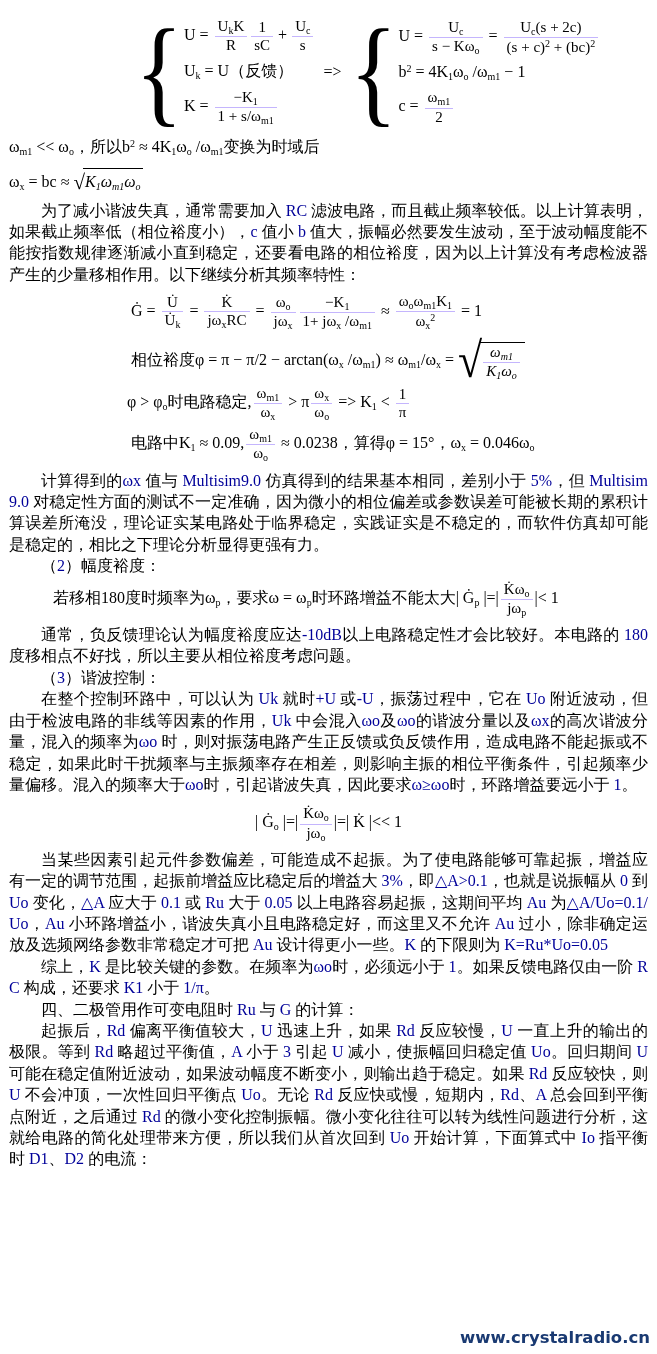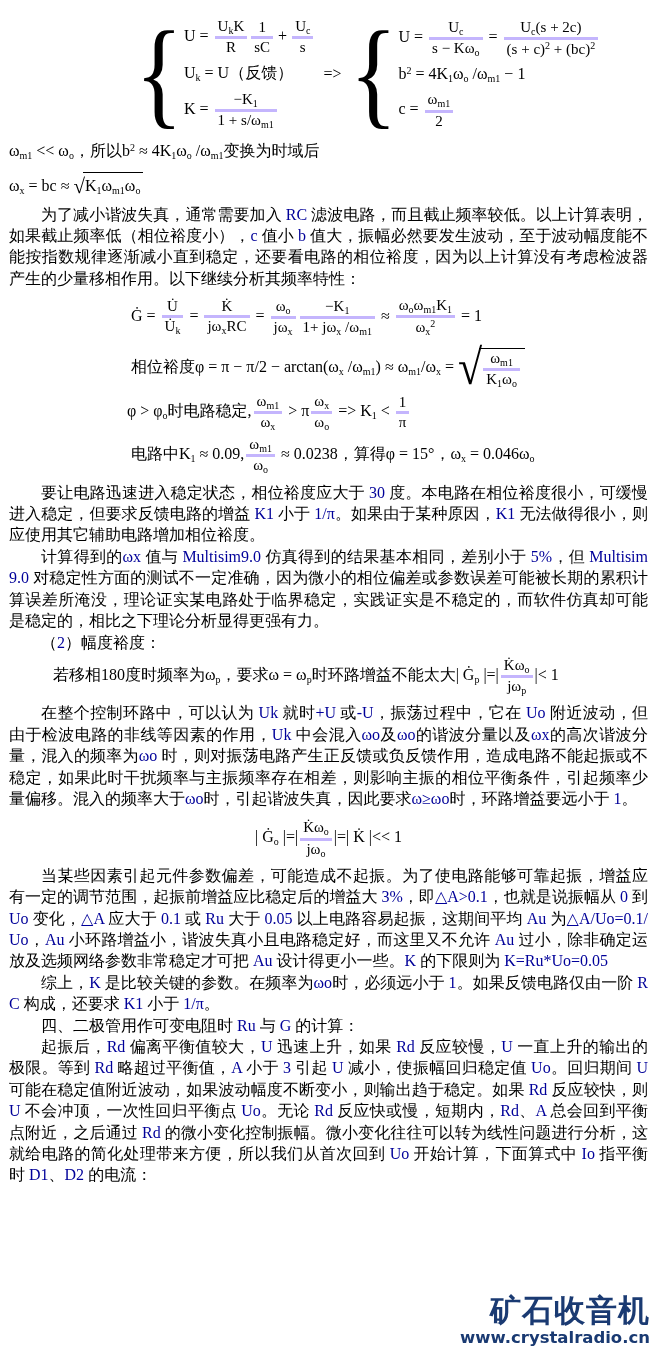--- a/index.html
+++ b/index.html
@@ -9,26 +9,26 @@
     font-family:"Liberation Serif","DejaVu Serif",serif;
     font-size:16px;
   }
   .content{padding:12px 9px 0 9px;}
   
   p.zh{margin:0;text-indent:2em;text-align:justify;line-height:21.4px;word-break:break-all;}
   .lat{color:#000099;}
   
   .eq{font-family:"Liberation Serif","DejaVu Serif",serif;color:#000;white-space:nowrap;}
   .fr{display:inline-block;vertical-align:middle;text-align:center;line-height:1.12;font-size:15px;margin:0 2px;}
-  .fr .n{display:block;border-bottom:3px solid #c4b5fd;padding:0 3px;}
+  .fr .n{display:block;border-bottom:1px solid #c4b5fd;padding:0 3px;}
   .fr .d{display:block;padding:0 3px;}
   sub{font-size:10px;vertical-align:-3px;}
   sup{font-size:10px;vertical-align:5px;}
   .sq{font-size:21px;vertical-align:-1px;margin-right:-2px;}
-  .sqb{display:inline-block;vertical-align:middle;border-top:1px solid #000;padding:1px 3px 0 2px;}
+  .sqb{display:inline-block;vertical-align:middle;border-top:1px solid #000;padding:1px 3px 0 2px;font-style:italic;}
   .sq2{display:inline-block;font-size:44px;line-height:0;vertical-align:middle;transform:scaleY(1.12);margin-right:-3px;}
   .sys{display:flex;align-items:center;margin:6px 0 2px 126px;}
   .brace{display:inline-block;font-size:100px;line-height:0;transform:scaleY(1.18);font-weight:400;margin-right:1px;}
   .col{display:flex;flex-direction:column;gap:7px;}
   .row{display:block;}
   .imply{margin:0 8px;}
   .op{margin:0 3px;}
   .ln{line-height:24px;}
   .ml141{}
   .ml122{margin-left:122px;}
@@ -66,33 +66,33 @@
   <div class="eq ln ml141 mt6">ω<sub>m1</sub> &lt;&lt; ω<sub>o</sub>，所以b<sup>2</sup> ≈ 4K<sub>1</sub>ω<sub>o</sub> /ω<sub>m1</sub>变换为时域后</div>
   <div class="eq ln ml141 mt4">ω<sub>x</sub> = bc ≈ <span class="sq">√</span><span class="sqb">K<sub>1</sub>ω<sub>m1</sub>ω<sub>o</sub></span></div>
 
   <p class="zh mt8">为了减小谐波失真，通常需要加入 <span class="lat" style="color: rgb(0, 0, 153);">RC</span> 滤波电路，而且截止频率较低。以上计算表明，如果截止频率低（相位裕度小），<span class="lat" style="color: rgb(0, 0, 153);">c</span> 值小 <span class="lat" style="color: rgb(0, 0, 153);">b</span> 值大，振幅必然要发生波动，至于波动幅度能不能按指数规律逐渐减小直到稳定，还要看电路的相位裕度，因为以上计算没有考虑检波器产生的少量移相作用。以下继续分析其频率特性：</p>
 
   <div class="eq ln ml122 mt8">Ġ = <span class="fr"><span class="n">U̇</span><span class="d">U̇<sub>k</sub></span></span> = <span class="fr"><span class="n">K̇</span><span class="d">jω<sub>x</sub>RC</span></span> = <span class="fr"><span class="n">ω<sub>o</sub></span><span class="d">jω<sub>x</sub></span></span><span class="fr"><span class="n">−K<sub>1</sub></span><span class="d">1+ jω<sub>x</sub> /ω<sub>m1</sub></span></span> ≈ <span class="fr"><span class="n">ω<sub>o</sub>ω<sub>m1</sub>K<sub>1</sub></span><span class="d">ω<sub>x</sub><sup>2</sup></span></span> = 1</div>
   <div class="eq ln ml122 mt10">相位裕度φ = π − π/2 − arctan(ω<sub>x</sub> /ω<sub>m1</sub>) ≈ ω<sub>m1</sub>/ω<sub>x</sub> = <span class="sq2">√</span><span class="sqb"><span class="fr"><span class="n">ω<sub>m1</sub></span><span class="d">K<sub>1</sub>ω<sub>o</sub></span></span></span></div>
   <div class="eq ln ml118 mt12">φ &gt; φ<sub>o</sub>时电路稳定,<span class="fr"><span class="n">ω<sub>m1</sub></span><span class="d">ω<sub>x</sub></span></span> &gt; π<span class="fr"><span class="n">ω<sub>x</sub></span><span class="d">ω<sub>o</sub></span></span> =&gt; K<sub>1</sub> &lt; <span class="fr"><span class="n">1</span><span class="d">π</span></span></div>
   <div class="eq ln ml122 mt12 mb6">电路中K<sub>1</sub> ≈ 0.09,<span class="fr"><span class="n">ω<sub>m1</sub></span><span class="d">ω<sub>o</sub></span></span> ≈ 0.0238，算得φ = 15°，ω<sub>x</sub> = 0.046ω<sub>o</sub></div>
 
-  <p class="zh">要让电路迅速进入稳定状态，相位裕度应大于 <span class="lat" style="color: rgb(0, 0, 153);">30</span> 度。本电路在相位裕度很小，可缓慢进入稳定，但要求反馈电路的增益 <span class="lat" style="color: rgb(0, 0, 153);">K1</span> 小于 <span class="lat" style="color: rgb(0, 0, 153);">1/π</span>。如果由于某种原因，<span class="lat" style="color: rgb(0, 0, 153);">K1</span> 无法做得很小，则应使用其它辅助电路增加相位裕度。</p>
   <p class="zh">计算得到的<span class="lat" style="color: rgb(0, 0, 153);">ωx</span> 值与 <span class="lat" style="color: rgb(0, 0, 153);">Multisim9.0</span> 仿真得到的结果基本相同，差别小于 <span class="lat" style="color: rgb(0, 0, 153);">5%</span>，但 <span class="lat" style="color: rgb(0, 0, 153);">Multisim9.0</span> 对稳定性方面的测试不一定准确，因为微小的相位偏差或参数误差可能被长期的累积计算误差所淹没，理论证实某电路处于临界稳定，实践证实是不稳定的，而软件仿真却可能是稳定的，相比之下理论分析显得更强有力。</p>
   <p class="zh">（<span class="lat" style="color: rgb(0, 0, 153);">2</span>）幅度裕度：</p>
 
   <div class="eq ln ml44 mt12 mb6">若移相180度时频率为ω<sub>p</sub>，要求ω = ω<sub>p</sub>时环路增益不能太大| Ġ<sub>p</sub> |=|<span class="fr"><span class="n">K̇ω<sub>o</sub></span><span class="d">jω<sub>p</sub></span></span>|&lt; 1</div>
 
+  <p class="zh">通常，负反馈理论认为幅度裕度应达<span class="lat" style="color: rgb(0, 0, 153);">-10dB</span>以上电路稳定性才会比较好。本电路的 <span class="lat" style="color: rgb(0, 0, 153);">180</span> 度移相点不好找，所以主要从相位裕度考虑问题。</p>
+  <p class="zh">（<span class="lat" style="color: rgb(0, 0, 153);">3</span>）谐波控制：</p>
   <p class="zh">在整个控制环路中，可以认为 <span class="lat" style="color: rgb(0, 0, 153);">Uk</span> 就时<span class="lat" style="color: rgb(0, 0, 153);">+U</span> 或<span class="lat" style="color: rgb(0, 0, 153);">-U</span>，振荡过程中，它在 <span class="lat" style="color: rgb(0, 0, 153);">Uo</span> 附近波动，但由于检波电路的非线等因素的作用，<span class="lat" style="color: rgb(0, 0, 153);">Uk</span> 中会混入<span class="lat" style="color: rgb(0, 0, 153);">ωo</span>及<span class="lat" style="color: rgb(0, 0, 153);">ωo</span>的谐波分量以及<span class="lat" style="color: rgb(0, 0, 153);">ωx</span>的高次谐波分量，混入的频率为<span class="lat" style="color: rgb(0, 0, 153);">ωo</span> 时，则对振荡电路产生正反馈或负反馈作用，造成电路不能起振或不稳定，如果此时干扰频率与主振频率存在相差，则影响主振的相位平衡条件，引起频率少量偏移。混入的频率大于<span class="lat" style="color: rgb(0, 0, 153);">ωo</span>时，引起谐波失真，因此要求<span class="lat" style="color: rgb(0, 0, 153);">ω≥ωo</span>时，环路增益要远小于 <span class="lat" style="color: rgb(0, 0, 153);">1</span>。</p>
 
   <div class="eq ln center mt10 mb10">| Ġ<sub>o</sub> |=|<span class="fr"><span class="n">K̇ω<sub>o</sub></span><span class="d">jω<sub>o</sub></span></span>|=| K̇ |&lt;&lt; 1</div>
 
   <p class="zh">当某些因素引起元件参数偏差，可能造成不起振。为了使电路能够可靠起振，增益应有一定的调节范围，起振前增益应比稳定后的增益大 <span class="lat" style="color: rgb(0, 0, 153);">3%</span>，即<span class="lat" style="color: rgb(0, 0, 153);">△A&gt;0.1</span>，也就是说振幅从 <span class="lat" style="color: rgb(0, 0, 153);">0</span> 到 <span class="lat" style="color: rgb(0, 0, 153);">Uo</span> 变化，<span class="lat" style="color: rgb(0, 0, 153);">△A</span> 应大于 <span class="lat" style="color: rgb(0, 0, 153);">0.1</span> 或 <span class="lat" style="color: rgb(0, 0, 153);">Ru</span> 大于 <span class="lat" style="color: rgb(0, 0, 153);">0.05</span> 以上电路容易起振，这期间平均 <span class="lat" style="color: rgb(0, 0, 153);">Au</span> 为<span class="lat" style="color: rgb(0, 0, 153);">△A/Uo=0.1/Uo</span>，<span class="lat" style="color: rgb(0, 0, 153);">Au</span> 小环路增益小，谐波失真小且电路稳定好，而这里又不允许 <span class="lat" style="color: rgb(0, 0, 153);">Au</span> 过小，除非确定运放及选频网络参数非常稳定才可把 <span class="lat" style="color: rgb(0, 0, 153);">Au</span> 设计得更小一些。<span class="lat" style="color: rgb(0, 0, 153);">K</span> 的下限则为 <span class="lat" style="color: rgb(0, 0, 153);">K=Ru*Uo=0.05</span></p>
   <p class="zh">综上，<span class="lat" style="color: rgb(0, 0, 153);">K</span> 是比较关键的参数。在频率为<span class="lat" style="color: rgb(0, 0, 153);">ωo</span>时，必须远小于 <span class="lat" style="color: rgb(0, 0, 153);">1</span>。如果反馈电路仅由一阶 <span class="lat" style="color: rgb(0, 0, 153);">RC</span> 构成，还要求 <span class="lat" style="color: rgb(0, 0, 153);">K1</span> 小于 <span class="lat" style="color: rgb(0, 0, 153);">1/π</span>。</p>
   <p class="zh">四、二极管用作可变电阻时 <span class="lat" style="color: rgb(0, 0, 153);">Ru</span> 与 <span class="lat" style="color: rgb(0, 0, 153);">G</span> 的计算：</p>
   <p class="zh">起振后，<span class="lat" style="color: rgb(0, 0, 153);">Rd</span> 偏离平衡值较大，<span class="lat" style="color: rgb(0, 0, 153);">U</span> 迅速上升，如果 <span class="lat" style="color: rgb(0, 0, 153);">Rd</span> 反应较慢，<span class="lat" style="color: rgb(0, 0, 153);">U</span> 一直上升的输出的极限。等到 <span class="lat" style="color: rgb(0, 0, 153);">Rd</span> 略超过平衡值，<span class="lat" style="color: rgb(0, 0, 153);">A</span> 小于 <span class="lat" style="color: rgb(0, 0, 153);">3</span> 引起 <span class="lat" style="color: rgb(0, 0, 153);">U</span> 减小，使振幅回归稳定值 <span class="lat" style="color: rgb(0, 0, 153);">Uo</span>。回归期间 <span class="lat" style="color: rgb(0, 0, 153);">U</span> 可能在稳定值附近波动，如果波动幅度不断变小，则输出趋于稳定。如果 <span class="lat" style="color: rgb(0, 0, 153);">Rd</span> 反应较快，则 <span class="lat" style="color: rgb(0, 0, 153);">U</span> 不会冲顶，一次性回归平衡点 <span class="lat" style="color: rgb(0, 0, 153);">Uo</span>。无论 <span class="lat" style="color: rgb(0, 0, 153);">Rd</span> 反应快或慢，短期内，<span class="lat" style="color: rgb(0, 0, 153);">Rd</span>、<span class="lat" style="color: rgb(0, 0, 153);">A</span> 总会回到平衡点附近，之后通过 <span class="lat" style="color: rgb(0, 0, 153);">Rd</span> 的微小变化控制振幅。微小变化往往可以转为线性问题进行分析，这就给电路的简化处理带来方便，所以我们从首次回到 <span class="lat" style="color: rgb(0, 0, 153);">Uo</span> 开始计算，下面算式中 <span class="lat" style="color: rgb(0, 0, 153);">Io</span> 指平衡时 <span class="lat" style="color: rgb(0, 0, 153);">D1</span>、<span class="lat" style="color: rgb(0, 0, 153);">D2</span> 的电流：</p>
 
   <div class="wm">
-    <div class="wm-title" style="color: rgb(26, 58, 114);">矿石收音机</div>
     <div class="wm-url" style="color: rgb(26, 58, 114);">www.crystalradio.cn</div>
   </div>
 
 </div>
 
 </body></html>

